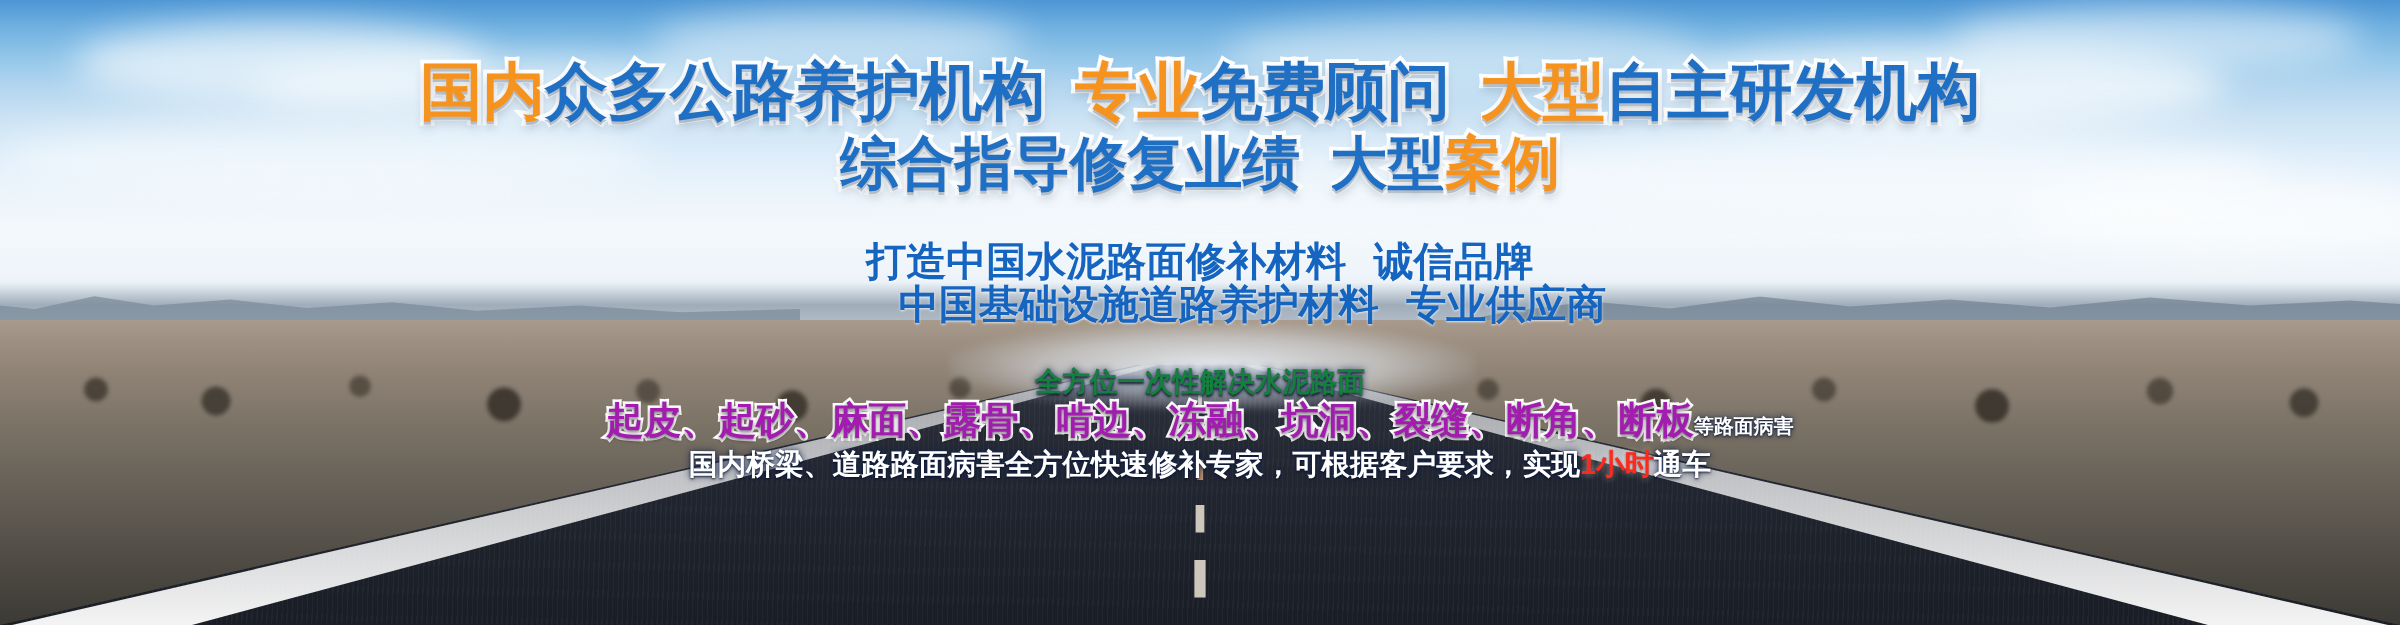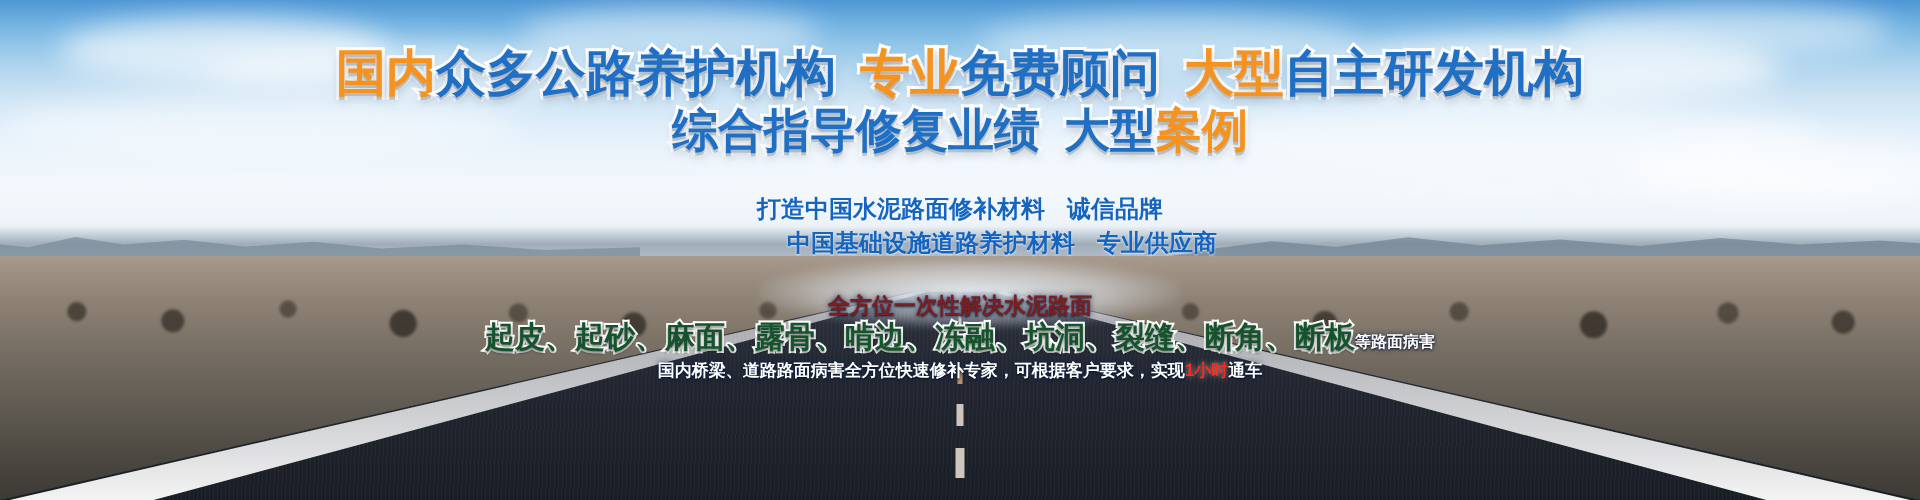--- a/index.html
+++ b/index.html
@@ -152,51 +152,51 @@
       0 3px 0 rgba(120,140,160,.45),
       0 5px 8px rgba(90,110,130,.35);
   }
   .or{color:#f6931e;}
   .bl{color:#1f6fc4;}
   .gap{display:inline-block;width:24px;}
 
   .sub{
     position:absolute;width:1920px;text-align:center;
     color:#1565c0;font-weight:bold;white-space:nowrap;
-    font-size:24px;line-height:34px;
+    font-size:32px;line-height:34px;
     text-shadow:0 1px 2px rgba(255,255,255,.75);
   }
   .s1{top:192px;}
   .s2{top:226px;margin-left:42px;}
   .sgap{display:inline-block;width:22px;}
 
   .road-txt{
     position:absolute;width:1920px;text-align:center;
     font-weight:bold;white-space:nowrap;
   }
   .r1{
-    top:292px;font-size:22px;line-height:28px;color:#7f1d1d;
+    top:292px;font-size:22px;line-height:28px;color:#15803d;
     text-shadow:0 0 6px rgba(20,40,90,.95),0 1px 2px rgba(0,0,0,.8);
   }
   .r2{
     top:318px;font-size:30px;line-height:38px;
   }
   .r2 .bl2{
-    color:#14532d;
+    color:#a21caf;
     -webkit-text-stroke:4px #ffffff;
     paint-order:stroke fill;
     text-shadow:0 2px 3px rgba(0,0,0,.55);
   }
   .r2 .wh{
     color:#ffffff;
     text-shadow:0 0 5px rgba(15,35,85,.95),0 1px 2px rgba(0,0,0,.85);
     font-size:16px;
   }
   .r3{
-    top:358px;font-size:17px;line-height:26px;color:#ffffff;
+    top:358px;font-size:23px;line-height:26px;color:#ffffff;
     text-shadow:0 0 6px rgba(15,35,85,.95),0 1px 2px rgba(0,0,0,.85);
   }
   .r3 .hot{color:#ff2a1e;text-shadow:0 0 5px rgba(255,255,255,.6),0 1px 2px rgba(0,0,0,.7);}
 </style>
 </head>
 <body>
 
 <div id="banner">
 
   <div class="sky">

